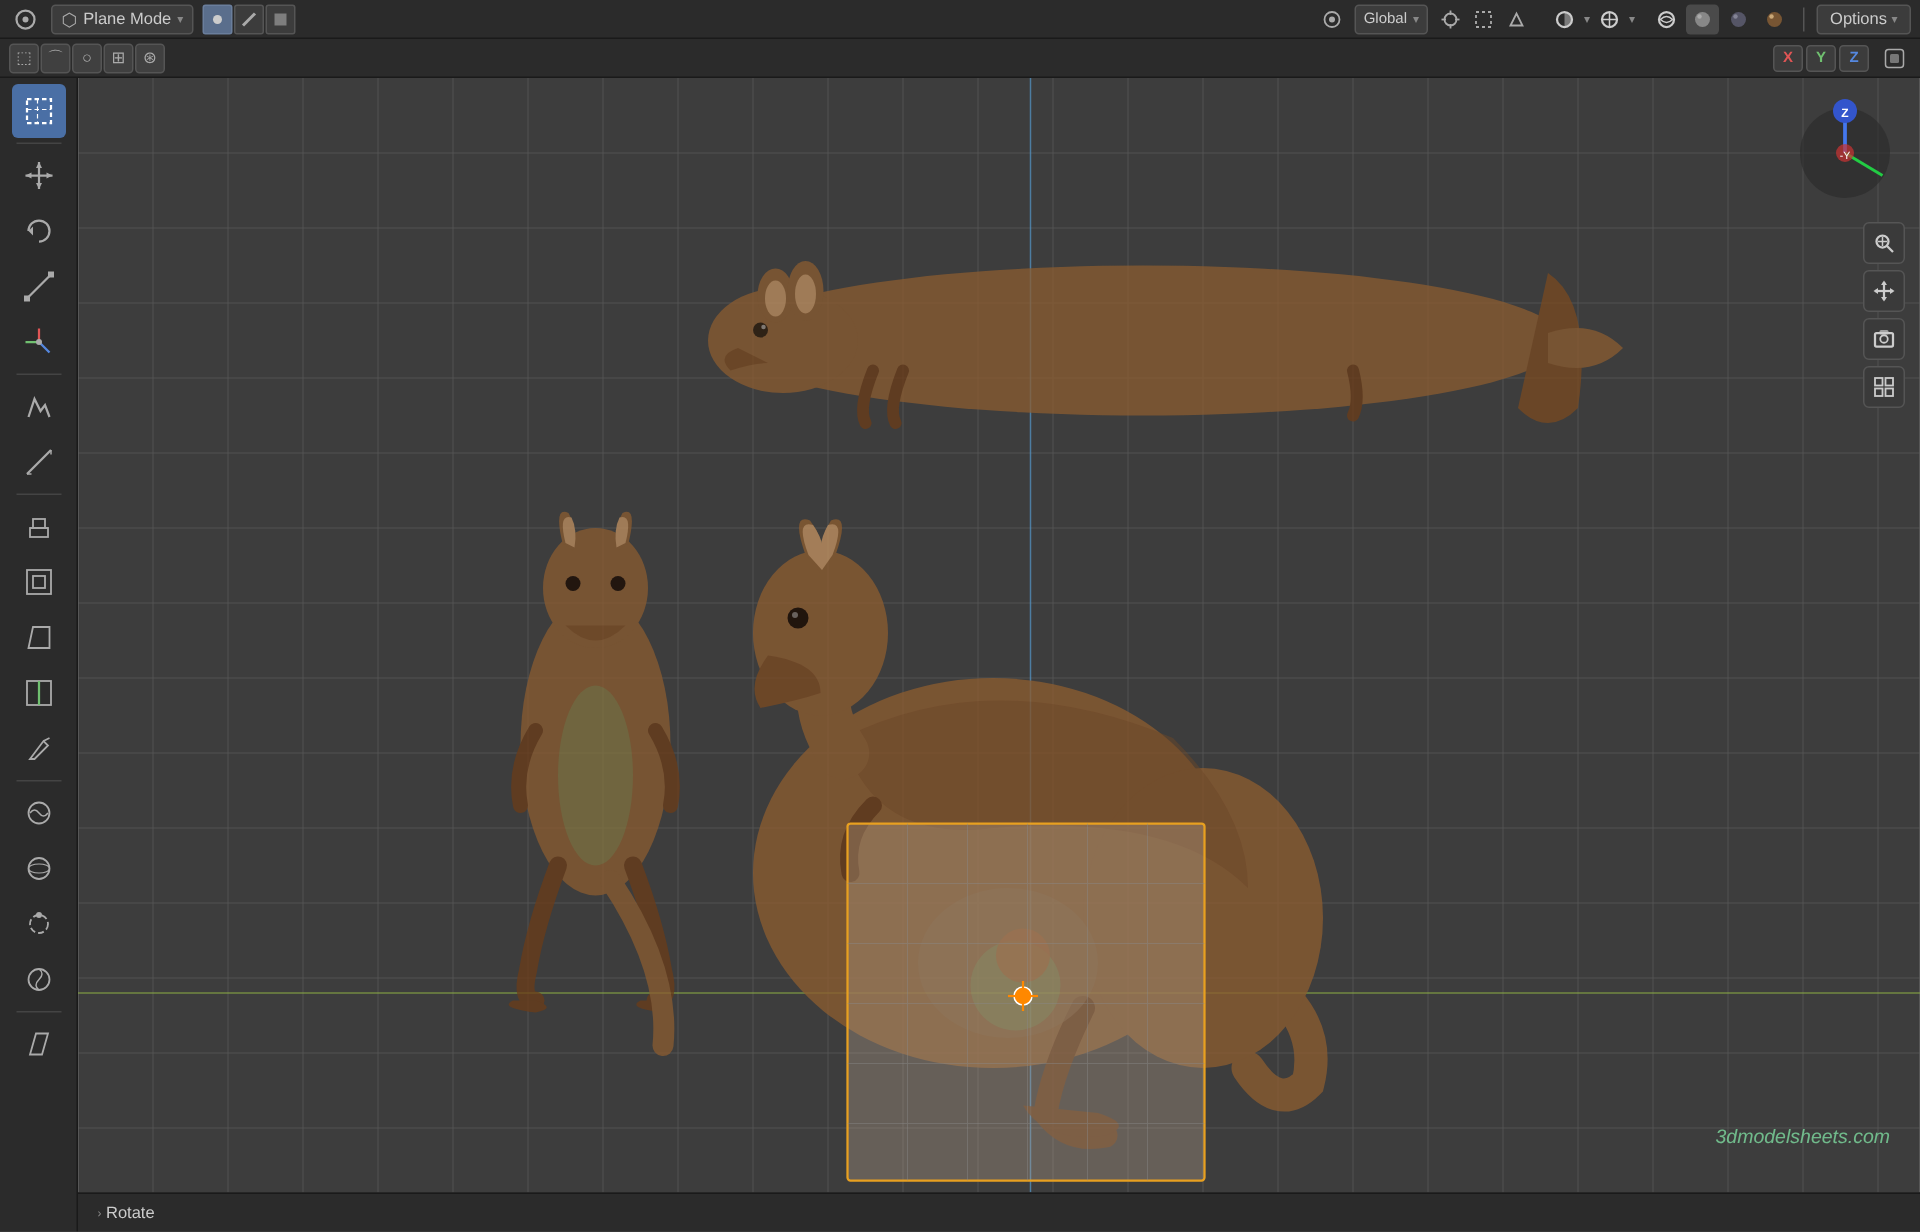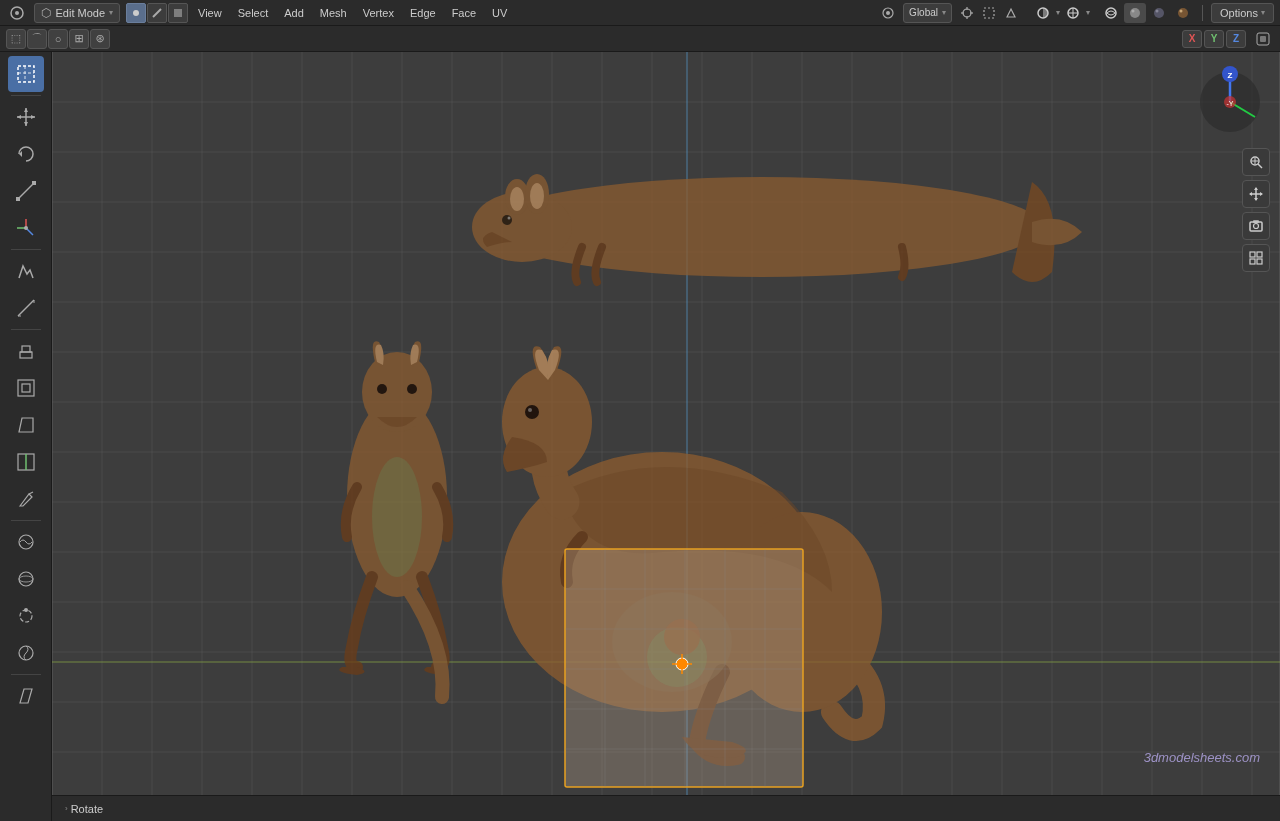--- a/index.html
+++ b/index.html
@@ -316,21 +316,21 @@
       fill: rgba(180,160,140,0.35);
       stroke: #e8a020;
       stroke-width: 1.5;
     }
 
     
     #watermark {
       position: absolute;
       bottom: 30px;
       right: 20px;
-      color: #c4b5fd;
+      color: #86efac;
       font-size: 13px;
       font-style: italic;
       opacity: 0.7;
       pointer-events: none;
     }
 
     
     .pivot-dot {
       fill: #ff8800;
       stroke: #ffffff;
@@ -356,21 +356,21 @@
 <div id="top-bar">
   <div class="menu-icon">
     <svg width="16" height="16" viewBox="0 0 16 16">
       <circle cx="8" cy="8" r="6" fill="none" stroke="#aaa" stroke-width="1.5"></circle>
       <circle cx="8" cy="8" r="2" fill="#aaa"></circle>
     </svg>
   </div>
 
   <div class="mode-selector">
     <span style="color:#aaa; font-size:12px">⬡</span>
-    <span>Edit Mode</span>
+    <span>Plane Mode</span>
     <span style="font-size:8px; color:#888">▾</span>
   </div>
 
   <div class="mesh-icons header-icon-group">
     <div class="mesh-icon-btn active" style="background:#5a6e8c; border-color:#6a7e9c;">
       <svg width="12" height="12" viewBox="0 0 12 12">
           <circle cx="6" cy="6" r="3" fill="#ccc"></circle>
         </svg>
     </div>
     <div class="mesh-icon-btn">
@@ -378,30 +378,20 @@
           <line x1="2" y1="10" x2="10" y2="2" stroke="#aaa" stroke-width="2"></line>
         </svg>
     </div>
     <div class="mesh-icon-btn">
       <svg width="12" height="12" viewBox="0 0 12 12">
           <rect x="2" y="2" width="8" height="8" fill="#aaa" opacity="0.6"></rect>
         </svg>
     </div>
   </div>
 
-  <div class="top-menu-items">
-    <div class="top-menu-item">View</div>
-    <div class="top-menu-item">Select</div>
-    <div class="top-menu-item">Add</div>
-    <div class="top-menu-item">Mesh</div>
-    <div class="top-menu-item">Vertex</div>
-    <div class="top-menu-item">Edge</div>
-    <div class="top-menu-item">Face</div>
-    <div class="top-menu-item">UV</div>
-  </div>
 
   <div class="top-bar-right">
 
     <div style="display:flex; gap:0; align-items:center; margin-right:6px;">
       <div class="icon-btn">
         <svg width="14" height="14" viewBox="0 0 14 14">
             <circle cx="7" cy="7" r="5" fill="none" stroke="#aaa" stroke-width="1.2"></circle>
             <circle cx="7" cy="7" r="2" fill="#aaa"></circle>
           </svg>
       </div>

